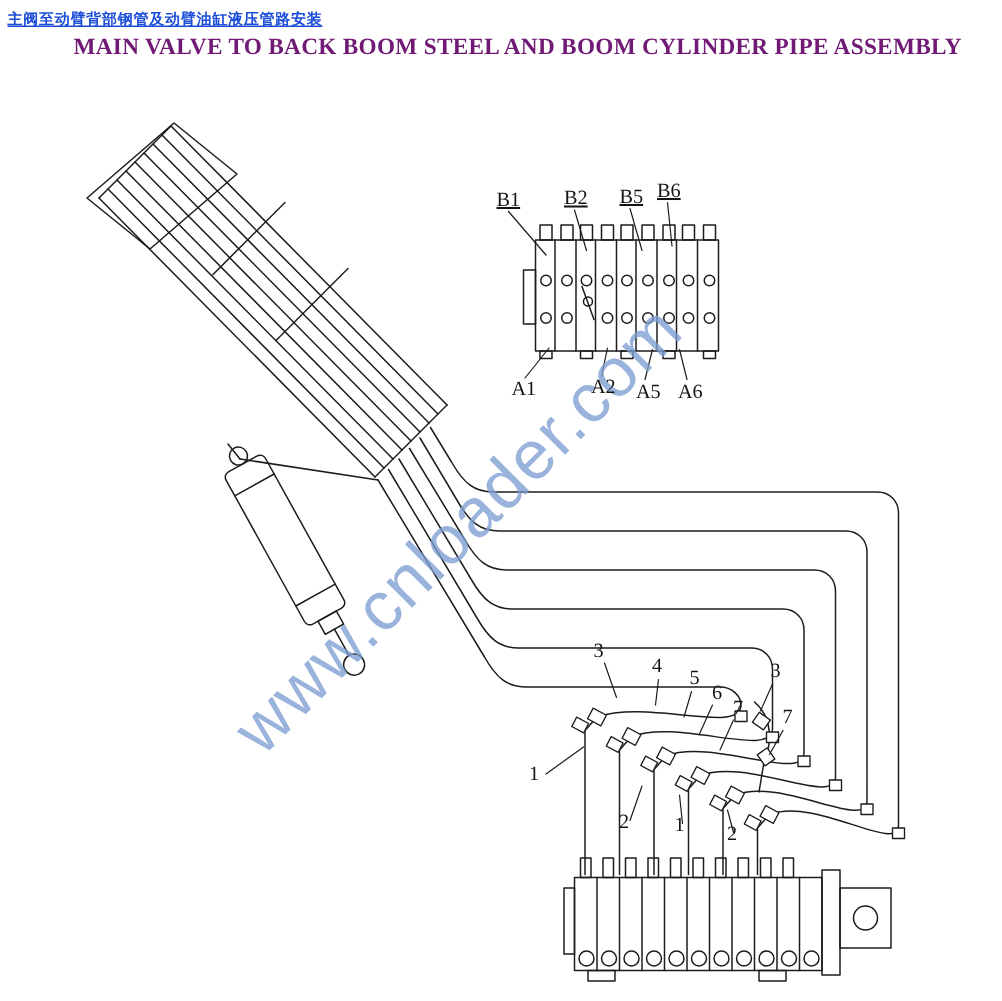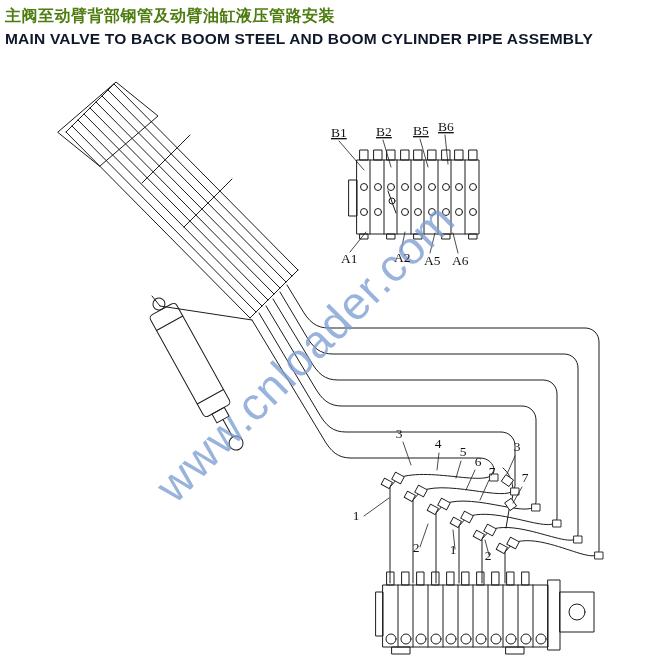--- a/index.html
+++ b/index.html
@@ -2,26 +2,26 @@
 <html><head>
 <meta charset="utf-8">
 <style>
   html,body { margin:0; padding:0; }
   body {
     width:668px; height:667px; background:#ffffff; position:relative;
     overflow:hidden; font-family:"Liberation Serif", serif;
   }
   .header { position:absolute; top:6px; left:5px; z-index:3; }
   .title-zh {
-    font-size:16px; font-weight:bold; color:#4d7c0f;
-    letter-spacing:0.5px;
+    font-size:10px; font-weight:bold; color:#1d4ed8;
+    text-decoration:underline; letter-spacing:0.5px;
   }
   .title-en {
-    font-size:15.5px; font-weight:bold; color:#0f172a; margin-top:3px;
-    font-family:Liberation Sans, sans-serif; letter-spacing:0.2px;
+    font-size:15.5px; font-weight:bold; color:#701a75; margin-top:3px;
+    font-family:Liberation Serif, serif; letter-spacing:0.2px;margin-left:44px;
   }
   svg.diagram { position:absolute; left:0; top:0; z-index:1; }
   text.lbl {
     font-family:"Liberation Serif", serif; font-size:13.5px;
     fill:#141414; stroke:none;
   }
   text.callout {
     font-family:"Liberation Serif", serif; font-size:13.5px;
     fill:#141414; stroke:none; text-anchor:middle;
   }

